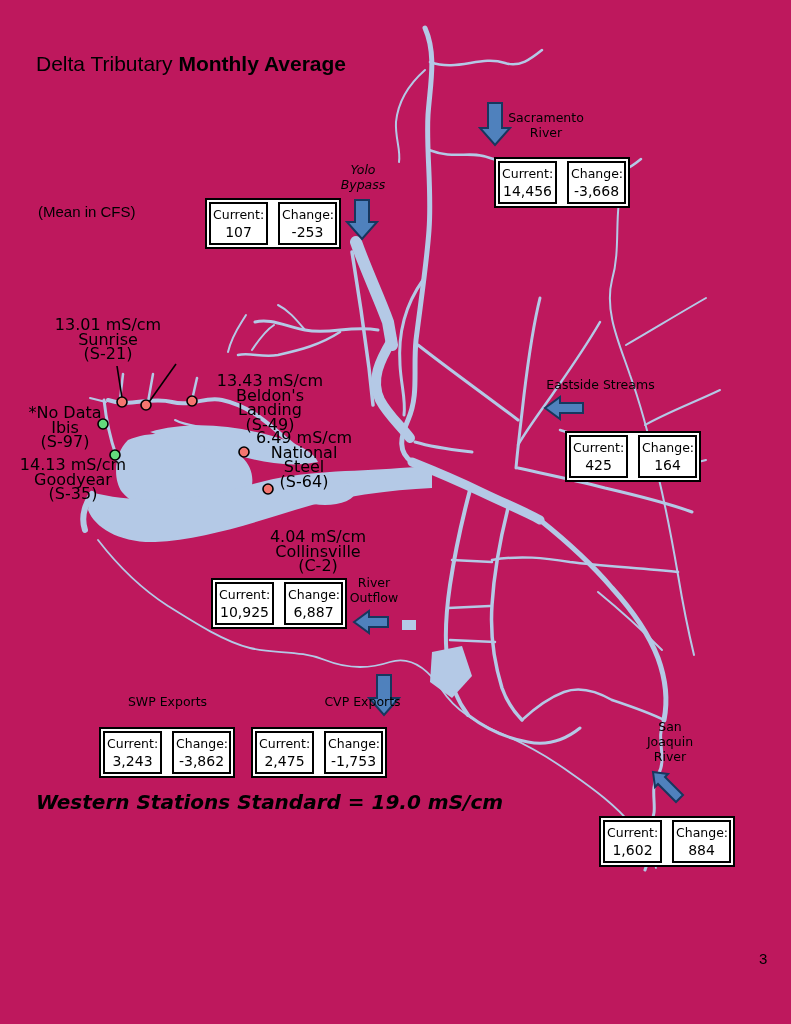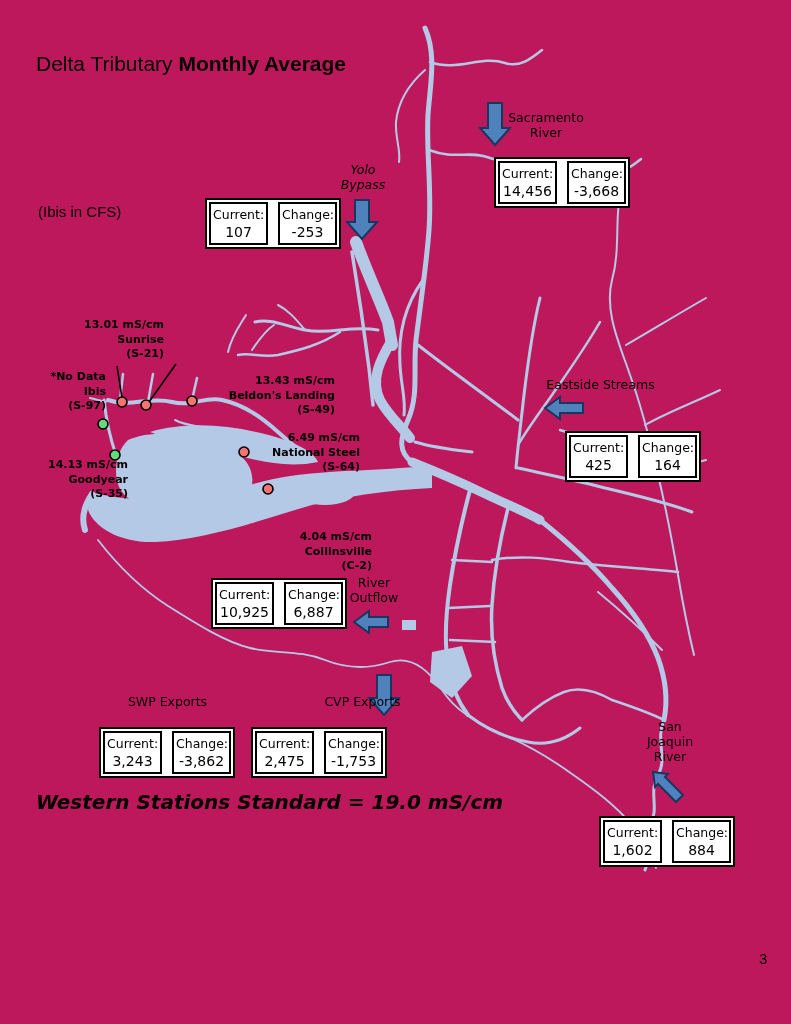--- a/index.html
+++ b/index.html
@@ -47,22 +47,22 @@
     background:#fff;border:2.5px solid #000;padding:2px;
   }
   .databox .cell{
     border:2px solid #000;background:#fff;
     width:59px;padding:3px 2px 2px 2px;text-align:center;
   }
   .databox .cell-label{font-size:12.5px;line-height:16px;}
   .databox .cell-value{font-size:14px;line-height:18px;}
 
   .station-label{
-    position:absolute;text-align:right;
-    font-weight:bold;font-size:11px;line-height:14.5px;color:#000;
+    position:absolute;text-align:center;
+    font-weight:normal;font-size:16px;line-height:14.5px;color:#000;
   }
   .station-label span{display:block;}
 
   .standards{
     position:absolute;left:36px;top:789px;
     font-weight:bold;font-style:italic;
     font-size:20px;line-height:26px;
   }
   .page-number{position:absolute;left:759px;top:950px;font-size:15px;font-family:"Liberation Sans",sans-serif;}
 </style>
@@ -170,21 +170,21 @@
     <circle class="dot dot-red" cx="192" cy="401" r="5"></circle>
     <circle class="dot dot-green" cx="103" cy="424" r="5"></circle>
     <circle class="dot dot-green" cx="115" cy="455" r="5"></circle>
     <circle class="dot dot-red" cx="244" cy="452" r="5"></circle>
     <circle class="dot dot-red" cx="268" cy="489" r="5"></circle>
   </svg>
 
   <div class="title">
     <div><span>Delta Tributary </span><span class="b">Monthly Average</span></div>
   </div>
-  <div class="flows-note">(Ibis in CFS)</div>
+  <div class="flows-note">(Mean in CFS)</div>
 
   <div class="map-label" style="left:330px;top:162px;width:66px;font-style:italic;">
     <div>Yolo</div>
     <div>Bypass</div>
   </div>
   <div class="map-label" style="left:505px;top:110px;width:82px;">
     <div>Sacramento</div>
     <div>River</div>
   </div>
   <div class="map-label" style="left:543px;top:377px;width:115px;">
@@ -281,21 +281,21 @@
       <div class="cell-label">Change:</div>
       <div class="cell-value">884</div>
     </div>
   </div>
 
   <div class="station-label" style="left:52px;top:318px;width:112px;">
     <span>13.01 mS/cm</span>
     <span>Sunrise</span>
     <span>(S-21)</span>
   </div>
-  <div class="station-label" style="left:24px;top:370px;width:82px;">
+  <div class="station-label" style="left:24px;top:406px;width:82px;">
     <span>*No Data</span>
     <span>Ibis</span>
     <span>(S-97)</span>
   </div>
   <div class="station-label" style="left:205px;top:374px;width:130px;">
     <span>13.43 mS/cm</span>
     <span>Beldon's Landing</span>
     <span>(S-49)</span>
   </div>
   <div class="station-label" style="left:18px;top:458px;width:110px;">

